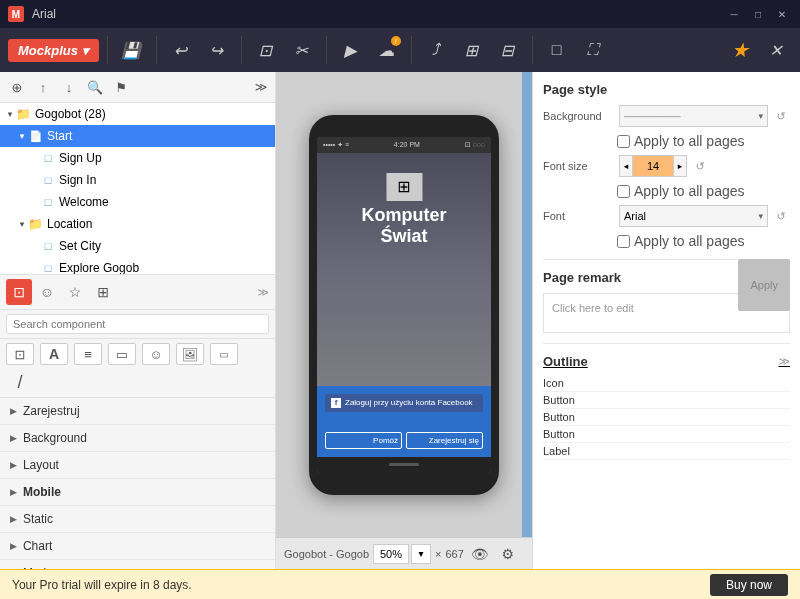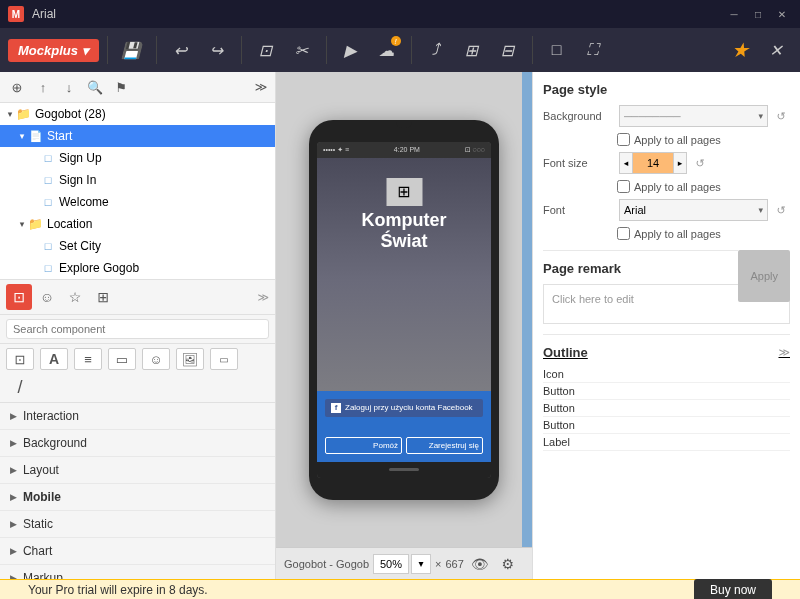--- a/index.html
+++ b/index.html
@@ -98,35 +98,35 @@
     .right-panel-scroll { padding: 10px; }
     .section-title { font-size: 13px; font-weight: 600; color: #333; margin-bottom: 8px; }
     .prop-row { display: flex; align-items: center; margin-bottom: 6px; gap: 6px; }
     .prop-label { width: 70px; font-size: 11px; color: #555; flex-shrink: 0; }
     .prop-control { flex: 1; display: flex; align-items: center; gap: 4px; }
     .prop-dropdown { flex: 1; height: 22px; border: 1px solid #ccc; font-size: 11px; padding: 0 4px; background: #f5f5f5; display: flex; align-items: center; justify-content: space-between; cursor: pointer; }
     .prop-dropdown-arrow { font-size: 9px; color: #666; }
     .prop-reset { width: 18px; height: 18px; display: flex; align-items: center; justify-content: center; color: #999; cursor: pointer; font-size: 11px; }
     .prop-checkbox { display: flex; align-items: center; gap: 4px; }
     .prop-checkbox input { margin: 0; }
-    .prop-checkbox label { font-size: 11px; color: #555; text-align: center; }
+    .prop-checkbox label { font-size: 14px; color: #555; text-align: center; }
     .prop-number { display: flex; align-items: center; }
     .prop-number-arrow { width: 14px; height: 22px; border: 1px solid #ccc; background: #f5f5f5; display: flex; align-items: center; justify-content: center; cursor: pointer; font-size: 9px; }
     .prop-number-val { width: 40px; height: 22px; border: 1px solid #ccc; border-left: none; border-right: none; font-size: 11px; text-align: center; display: flex; align-items: center; justify-content: center; background: #fdba74; }
     .apply-btn { background: #c0c0c0; color: #888; border: none; padding: 20px 12px; font-size: 11px; cursor: not-allowed; border-radius: 2px; margin-top: 4px; float: right; }
     .section-divider { border: none; border-top: 1px solid #e8e8e8; margin: 10px 0; }
     .remark-box { border: 1px solid #e0e0e0; padding: 8px; font-size: 11px; color: #999; cursor: text; min-height: 40px; }
     .outline-section { margin-top: 6px; }
     .outline-header { display: flex; align-items: center; justify-content: space-between; margin-bottom: 6px; text-decoration: underline; }
     .outline-title { font-size: 13px; font-weight: 600; color: #333; }
     .outline-collapse { font-size: 11px; color: #999; cursor: pointer; }
     .outline-item { font-size: 11px; color: #333; padding: 2px 0; border-bottom: 1px solid #f0f0f0; }
 
     
-    .status-bar { background: #fff3cd; border-top: 1px solid #ffc107; height: 20px; display: flex; align-items: center; padding: 0 28px; gap: 8px; flex-shrink: 0; }
+    .status-bar { background: #fff3cd; border-top: 1px solid #ffc107; height: 30px; display: flex; align-items: center; padding: 0 12px; gap: 8px; flex-shrink: 0; }
     .status-text { font-size: 12px; color: #333; flex: 1; }
     .buy-btn { background: #333; color: white; border: none; padding: 4px 16px; font-size: 12px; cursor: pointer; border-radius: 3px; }
 
     
     .right-panel::-webkit-scrollbar { width: 6px; }
     .right-panel::-webkit-scrollbar-track { background: #f0f0f0; }
     .right-panel::-webkit-scrollbar-thumb { background: #ccc; border-radius: 3px; }
     .tree::-webkit-scrollbar { width: 4px; }
     .tree::-webkit-scrollbar-thumb { background: #ccc; }
   </style>
@@ -270,21 +270,21 @@
       <div class="comp-icon">☺</div>
       <div class="comp-icon">🖼</div>
       <div class="comp-icon" style="font-size:10px;">▭</div>
       <div class="comp-line">/</div>
     </div>
 
     <div class="comp-categories">
       <div class="cat-item">
         <div class="cat-header">
           <span class="cat-arrow">▶</span>
-          <span class="cat-label">Interaction</span>
+          <span class="cat-label">Zarejestruj</span>
         </div>
       </div>
       <div class="cat-item">
         <div class="cat-header">
           <span class="cat-arrow">▶</span>
           <span class="cat-label">Background</span>
         </div>
       </div>
       <div class="cat-item">
         <div class="cat-header">

